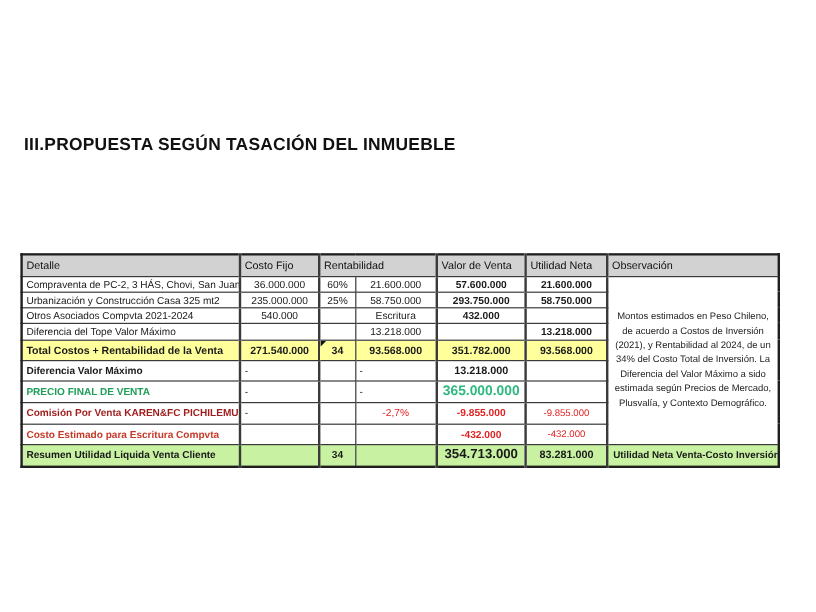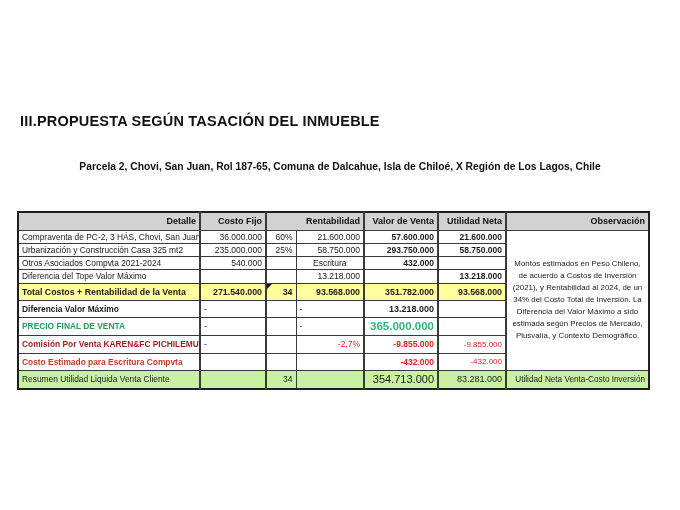--- a/index.html
+++ b/index.html
@@ -18,30 +18,30 @@
               font-size:10.5px; color:#111; }
   .max-line .amount { margin-left:13px; }
 
   table.main { position:absolute; left:17px; top:211px; width:631px;
                border-collapse:collapse; table-layout:fixed;
                border:2px solid #1f1f1f; font-size:8.5px; }
   td, th { border:1px solid #3a3a3a; vertical-align:middle;
            padding:1px 3px; overflow:hidden; white-space:nowrap; }
   .b2 { border-left-width:2px; }
 
-  th { background:#d2d2d2; font-size:9px; font-weight:700; text-align:right; color:#111; }
+  th { background:#d2d2d2; font-size:9px; font-weight:400; text-align:left; color:#111; }
 
   td.lbl { text-align:left; font-size:8.4px; }
-  td.num { text-align:right; }
+  td.num { text-align:center; }
   td.ctr { text-align:center; }
   .bold { font-weight:700; }
   .rt { text-align:right; }
 
   tr.total-row td { background:#ffff9c; font-weight:700; font-size:8.8px; }
-  tr.resumen-row td { background:#c8f2a2; font-weight:400;margin-top:37px; }
+  tr.resumen-row td { background:#c8f2a2; font-weight:700;margin-top:37px; }
 
   .green-label { color:#1f9e5a; font-weight:700; font-size:8.8px; }
   .green-big  { color:#2cb87e; font-weight:700; font-size:11.5px; }
   .darkred    { color:#9e1d1d; font-weight:700; font-size:8.6px; }
   .medred     { color:#c43a2a; font-weight:700; font-size:8.6px; }
   .rednum     { color:#e02222; }
   .sm         { font-size:8px; }
   .mid        { font-size:9px; }
   .big        { font-size:11px; }
   .resumen-lbl { font-size:9px; }
@@ -58,21 +58,20 @@
 </style>
 </head>
 <body>
 
 <div class="canvas">
 
   <div class="doc-title">
     <span class="numeral">III.</span><span>PROPUESTA SEGÚN TASACIÓN DEL INMUEBLE</span>
   </div>
 
-  <div class="doc-subtitle">Parcela 2, Chovi, San Juan, Rol 187-65, Comuna de Dalcahue, Isla de Chiloé,  X Región de Los Lagos, Chile</div>
 
 
   <table class="main">
     <colgroup>
       <col style="width:182px">
         <col style="width:66px">
         <col style="width:30px">
       <col style="width:68px">
         <col style="width:74px">
         <col style="width:68px">

